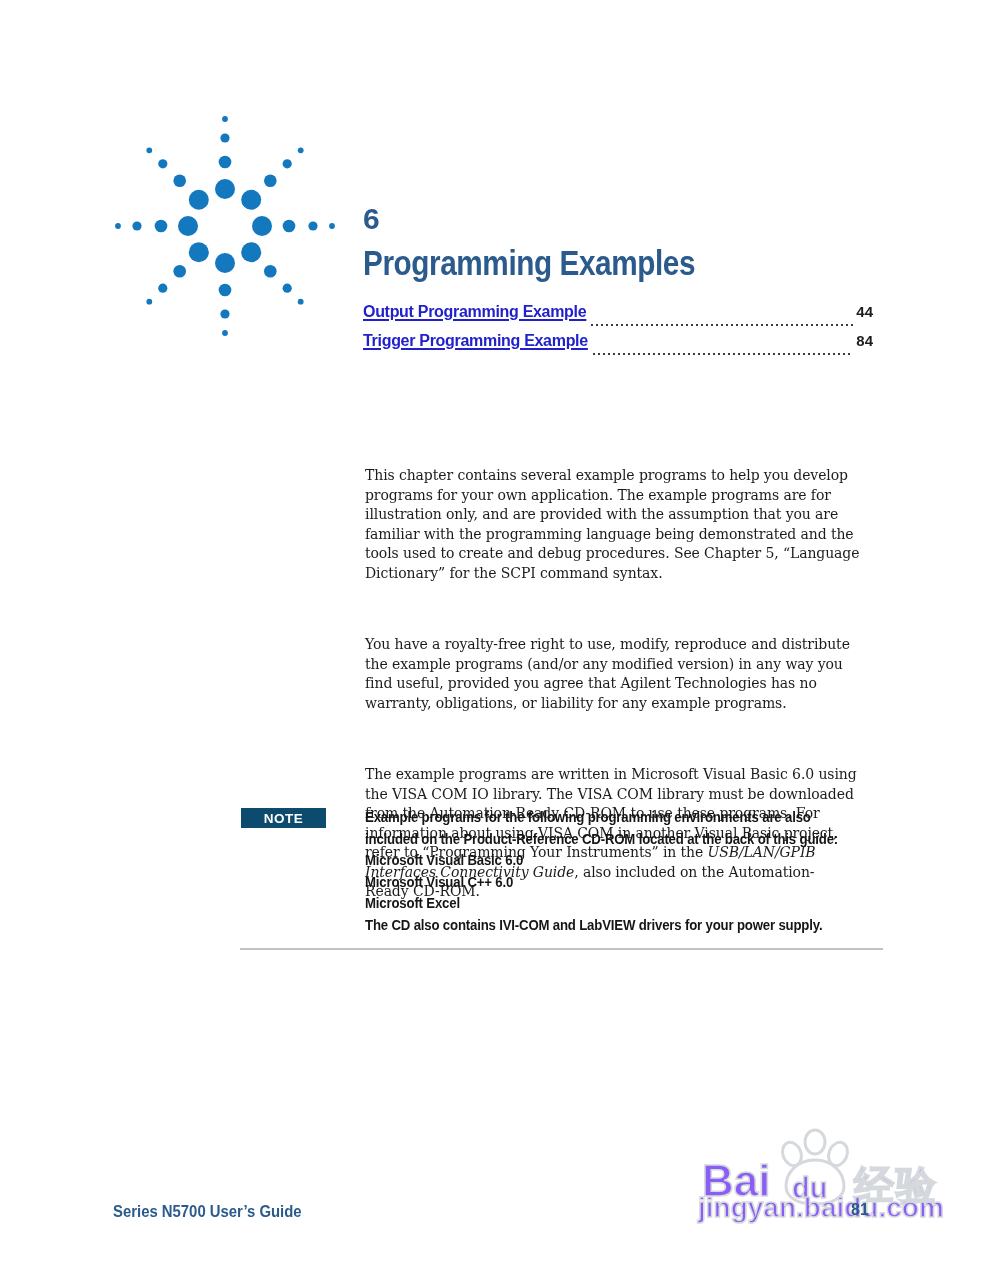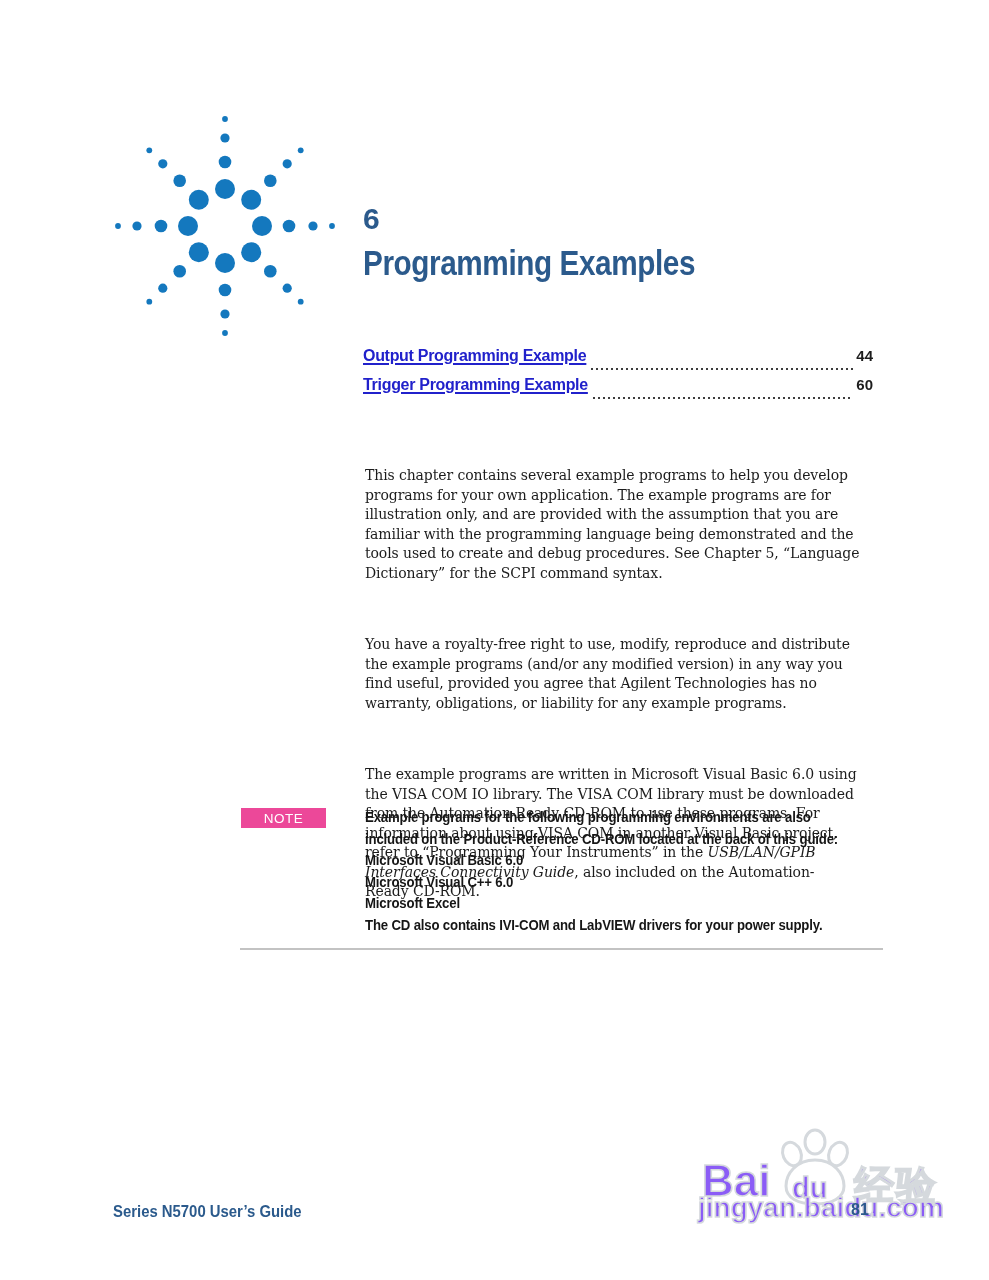--- a/index.html
+++ b/index.html
@@ -23,21 +23,21 @@
     letter-spacing: -0.5px;
   }
   .chapter-title {
     position: absolute; left: 363px; top: 243px;
     font-size: 35px; font-weight: bold; color: #2B5A8C;
     letter-spacing: -0.5px; white-space: nowrap;
     transform: scaleX(0.85); transform-origin: 0 50%;
   }
 
   
-  .toc { position: absolute; left: 363px; top: 303px; width: 510px; margin-top: 44px; }
+  .toc { position: absolute; left: 363px; top: 303px; width: 510px; }
   .toc-row { display: flex; align-items: baseline; height: 29px; }
   .toc-link {
     font-size: 16px; font-weight: bold; color: #2121CB;
     text-decoration: underline; text-decoration-thickness: 1.5px;
     text-underline-offset: 2px; letter-spacing: -0.3px; white-space: nowrap;
   }
   .toc-leader {
     flex: 1; height: 4px; margin: 0 3px 0 4px; align-self: flex-end; margin-bottom: 5px;
     background-image: radial-gradient(circle at 2px 2px, #3c3c3c 1.05px, rgba(0,0,0,0) 1.45px);
     background-size: 5px 4px; background-repeat: repeat-x; background-position: left bottom;
@@ -50,22 +50,22 @@
     font-family: "DejaVu Serif", serif;
     font-size: 14px; line-height: 19.5px; letter-spacing: -0.1px;
     color: #1c1c1c; white-space: pre;
   }
   .body-text p { margin-bottom: 13px; white-space: pre; }
   .italic { font-style: italic; }
 
   
   .note-badge {
     position: absolute; left: 241px; top: 808px; width: 85px; height: 20px;
-    background: #ec4899; color: #ffffff;
-    font-size: 13.5px; font-weight: normal; letter-spacing: 0.5px;
+    background: #0c4a6e; color: #ffffff;
+    font-size: 13.5px; font-weight: bold; letter-spacing: 0.5px;
     display: flex; align-items: center; justify-content: center;
   }
   .note-text {
     position: absolute; left: 365px; top: 806px;
     font-size: 15px; font-weight: bold; line-height: 21.5px;
     color: #161616; white-space: pre; letter-spacing: -0.2px;
     transform: scaleX(0.88); transform-origin: 0 0;
   }
   .divider-rule {
     position: absolute; left: 240px; top: 948px; width: 643px; height: 2px;
@@ -142,21 +142,21 @@
 
   <nav class="toc">
     <div class="toc-row">
       <a href="#" class="toc-link">Output Programming Example</a>
       <span class="toc-leader"></span>
       <span class="toc-page">44</span>
     </div>
     <div class="toc-row">
       <a href="#" class="toc-link">Trigger Programming Example</a>
       <span class="toc-leader"></span>
-      <span class="toc-page">60</span>
+      <span class="toc-page">84</span>
     </div>
   </nav>
 
   <div class="body-text">
     <p>This chapter contains several example programs to help you develop
 programs for your own application. The example programs are for
 illustration only, and are provided with the assumption that you are
 familiar with the programming language being demonstrated and the
 tools used to create and debug procedures. See Chapter 5, “Language
 Dictionary” for the SCPI command syntax.</p>

